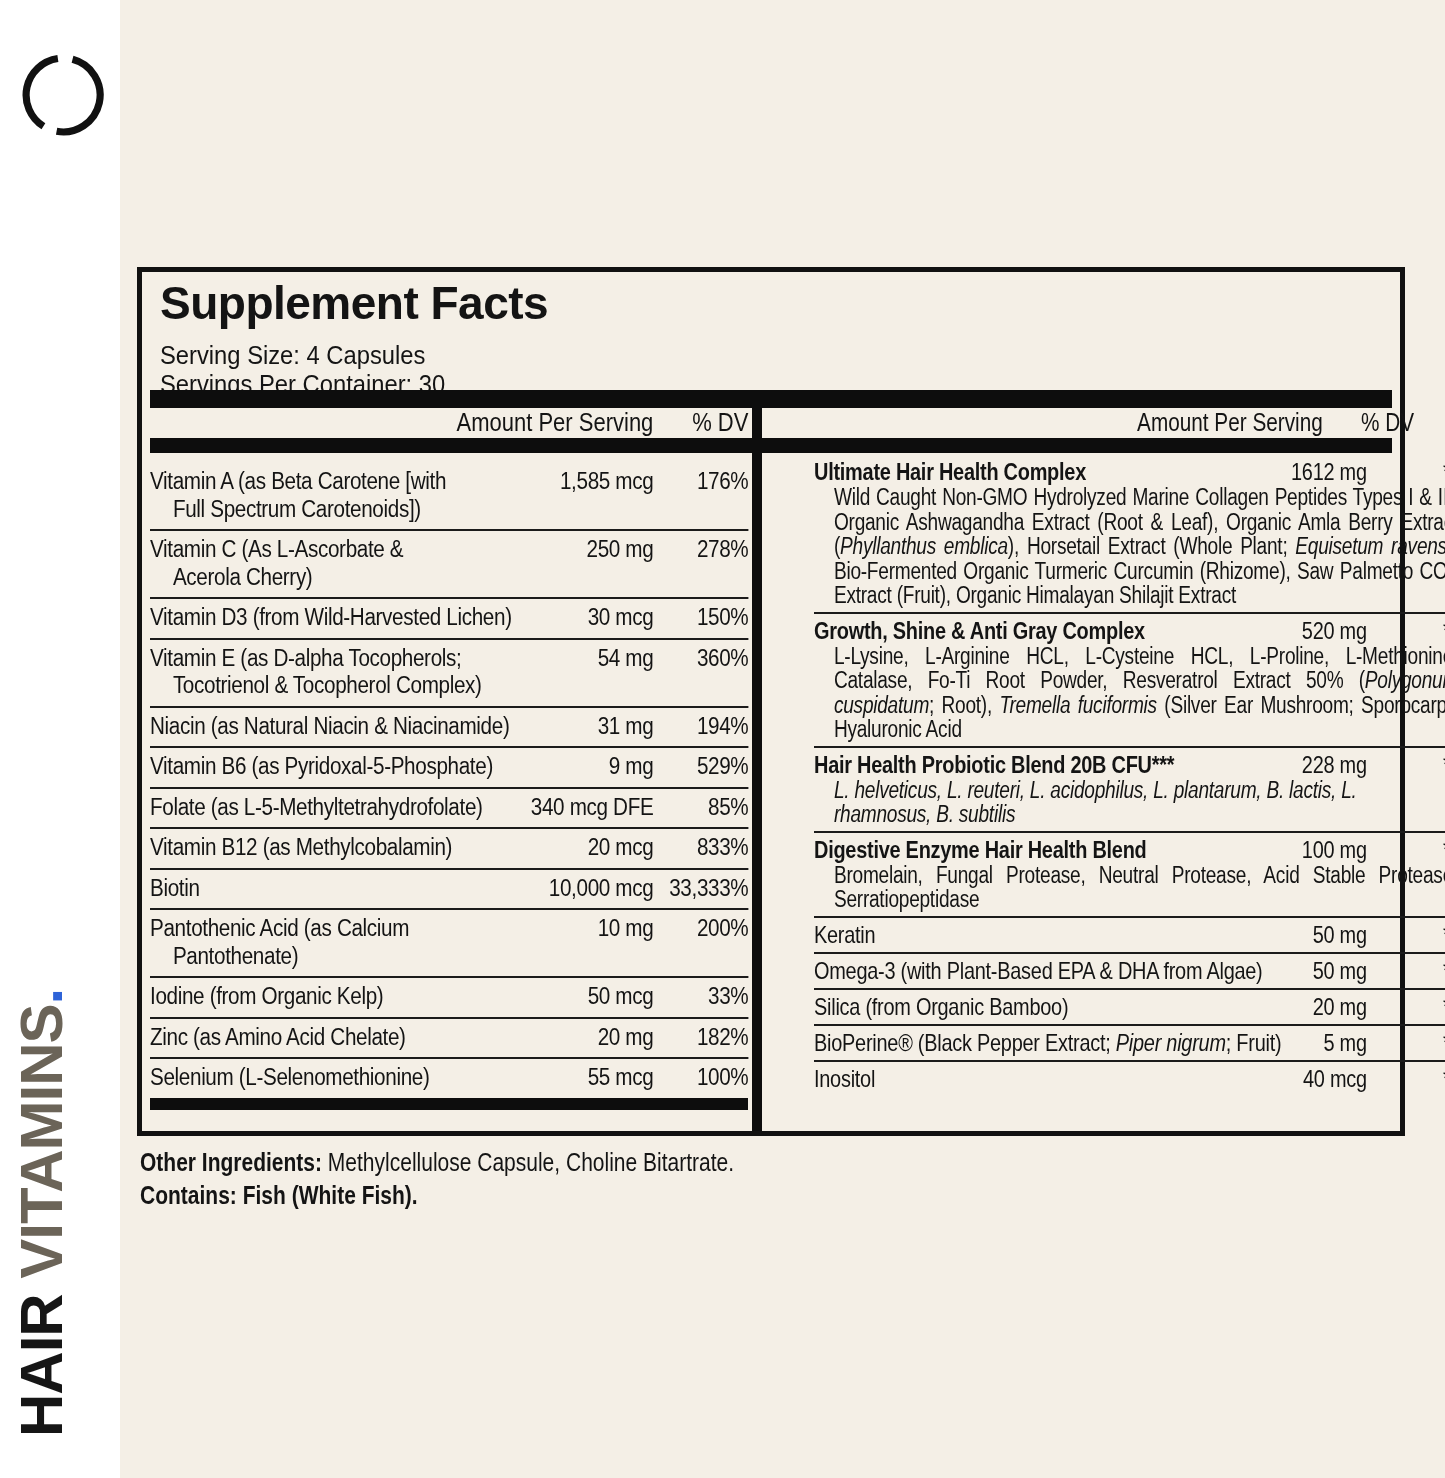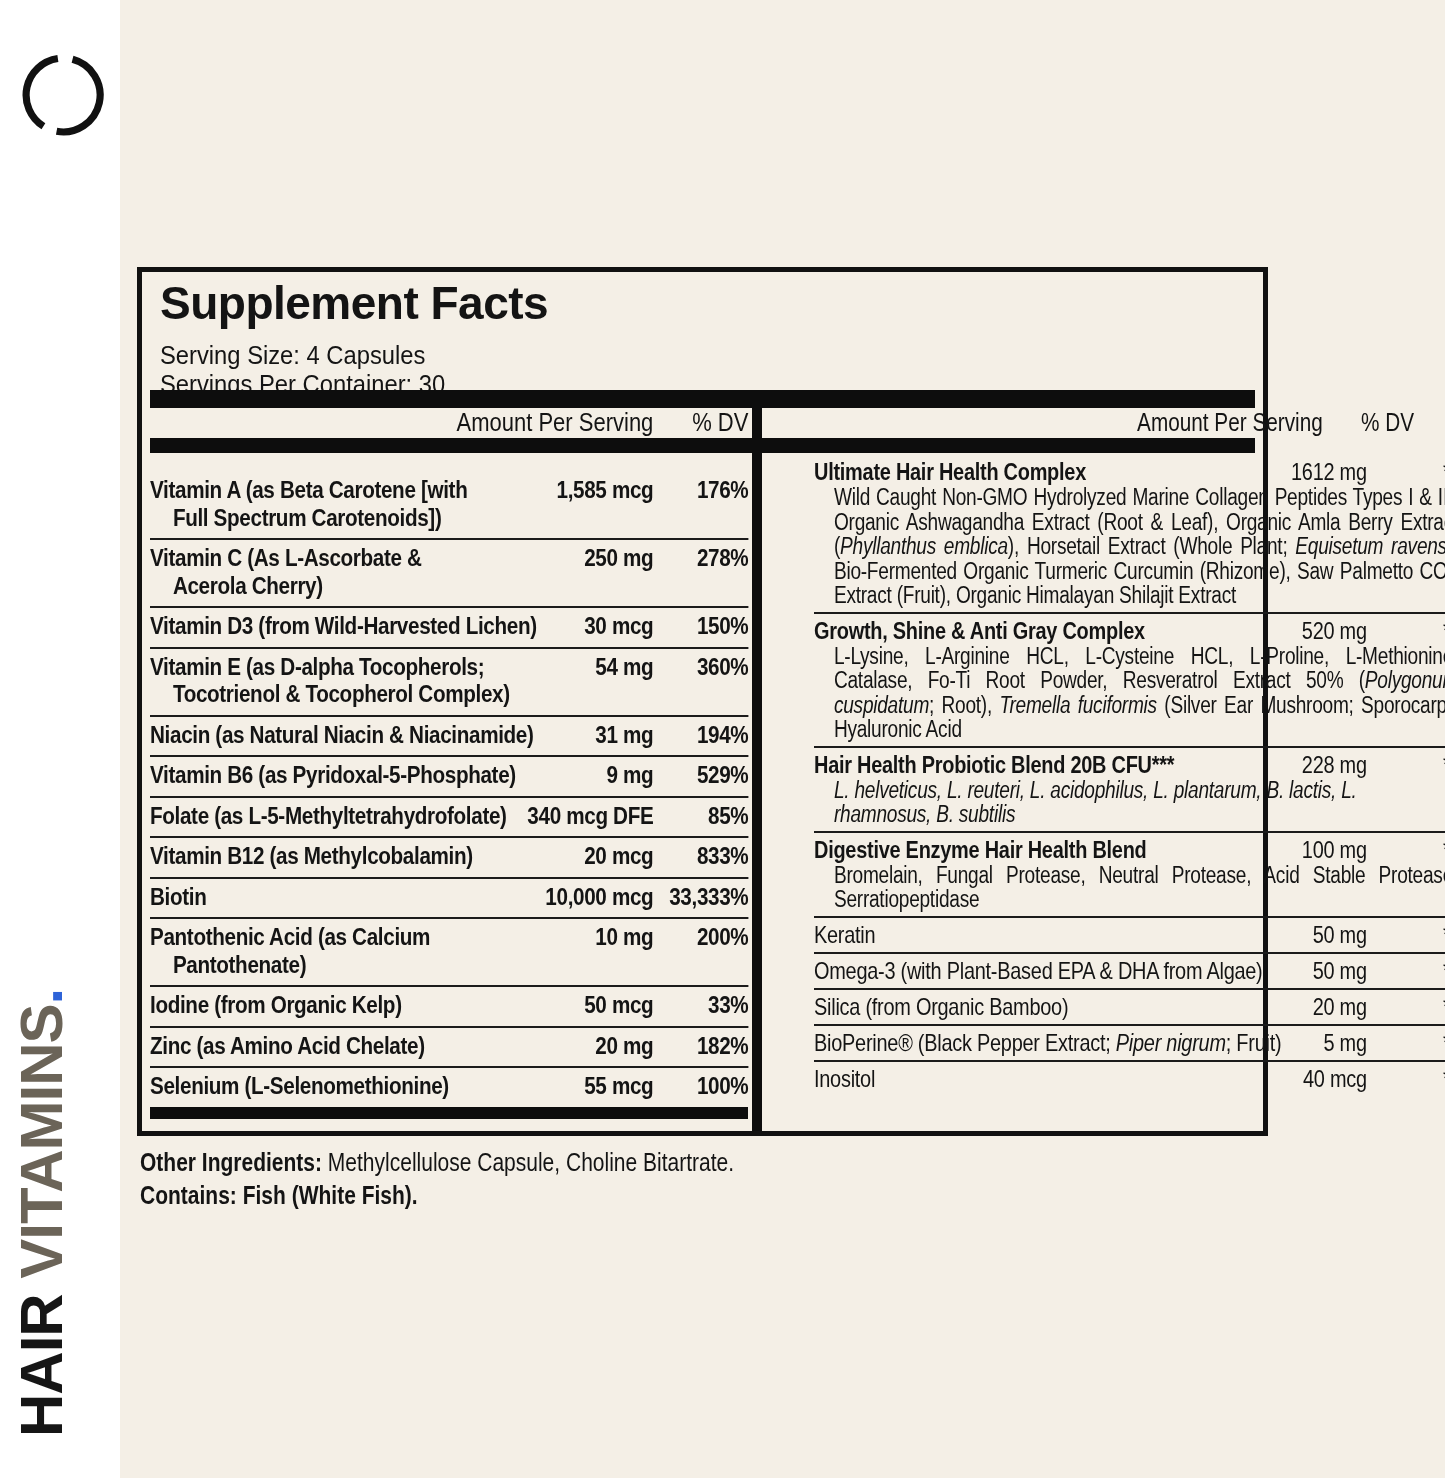--- a/index.html
+++ b/index.html
@@ -20,42 +20,42 @@
     position: absolute; left: 12px; top: 1437px;
     transform: rotate(-90deg); transform-origin: 0 0;
     white-space: nowrap;
     font-size: 60px; line-height: 60px; font-weight: 800; letter-spacing: -1px;
   }
   .brand-vert .w1 { color: #161616; }
   .brand-vert .w2 { color: #6b6458; }
   .brand-vert .dot { color: #2e63d8; }
 
   .panel {
-    position: absolute; left: 137px; top: 267px; width: 1131px; height: 869px;
+    position: absolute; left: 137px; top: 267px; width: 1268px; height: 869px;
     border: 5px solid #111111; background: #f4efe6;
   }
   .sf-head { position: absolute; left: 18px; top: 4px; }
   .sf-title { font-size: 46px; font-weight: 800; letter-spacing: -0.5px; margin-bottom: 11px; }
   .sf-sub { font-size: 25px; line-height: 29px; transform: scaleX(0.95); transform-origin: 0 0; }
 
   .bar1 { position: absolute; left: 8px; right: 8px; top: 118px; height: 18px; background: #0d0d0d; }
   .bar2 { position: absolute; left: 8px; right: 8px; top: 166px; height: 15px; background: #0d0d0d; }
   .vdiv { position: absolute; left: 610px; width: 10px; top: 118px; bottom: 0; background: #0d0d0d; }
 
   .lgrid { display: grid; grid-template-columns: 1fr auto 108px; align-items: start;
            width: 680px; transform: scaleX(0.88); transform-origin: 0 0; }
   .rgrid { display: grid; grid-template-columns: 1fr auto 110px; align-items: start; }
   .rscale { width: 776px; transform: scaleX(0.83); transform-origin: 0 0; }
 
   .lhead { position: absolute; left: 8px; top: 136px; height: 28px; font-size: 25px; }
   .rhead { position: absolute; left: 628px; top: 136px; height: 28px; font-size: 25px; }
   .amt { text-align: right; white-space: nowrap; }
   .dv { text-align: right; white-space: nowrap; }
 
-  .lcol { position: absolute; left: 8px; width: 598px; top: 200px; bottom: 5px; font-weight: bold; }
+  .lcol { position: absolute; left: 8px; width: 598px; top: 191px; bottom: 5px; }
   .rcol { position: absolute; left: 628px; width: 644px; top: 183px; bottom: 5px;
           display: flex; flex-direction: column; margin-left: 44px; }
 
   .lrow { font-size: 23.5px; letter-spacing: -0.4px; line-height: 27.5px; padding: 5px 0 6px 0; }
   .lrow + .lrow { border-top: 2px solid #1b1b1b; }
   .ln2 { padding-left: 26px; }
   .nw { white-space: nowrap; }
   .lbar { width: 598px; height: 12px; background: #0d0d0d; }
 
   .rrow { font-size: 23px; letter-spacing: -0.3px; padding: 3px 0 4px 0; }

